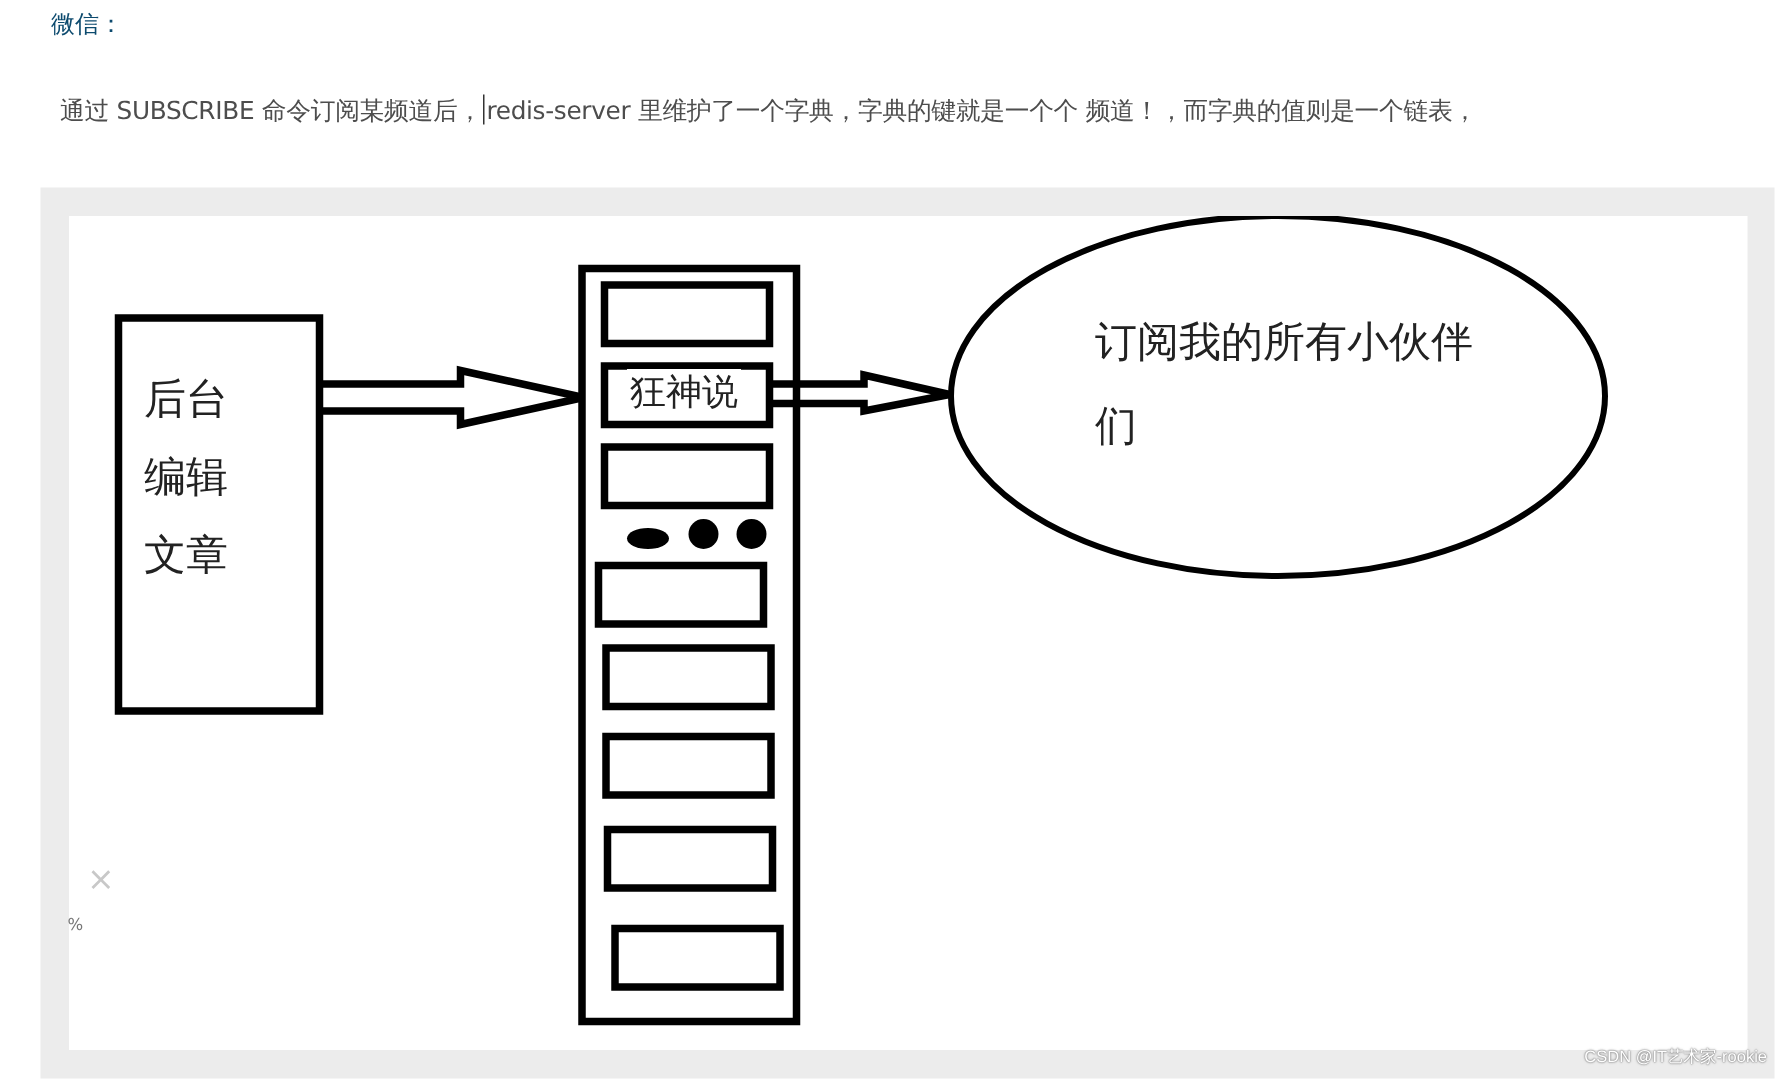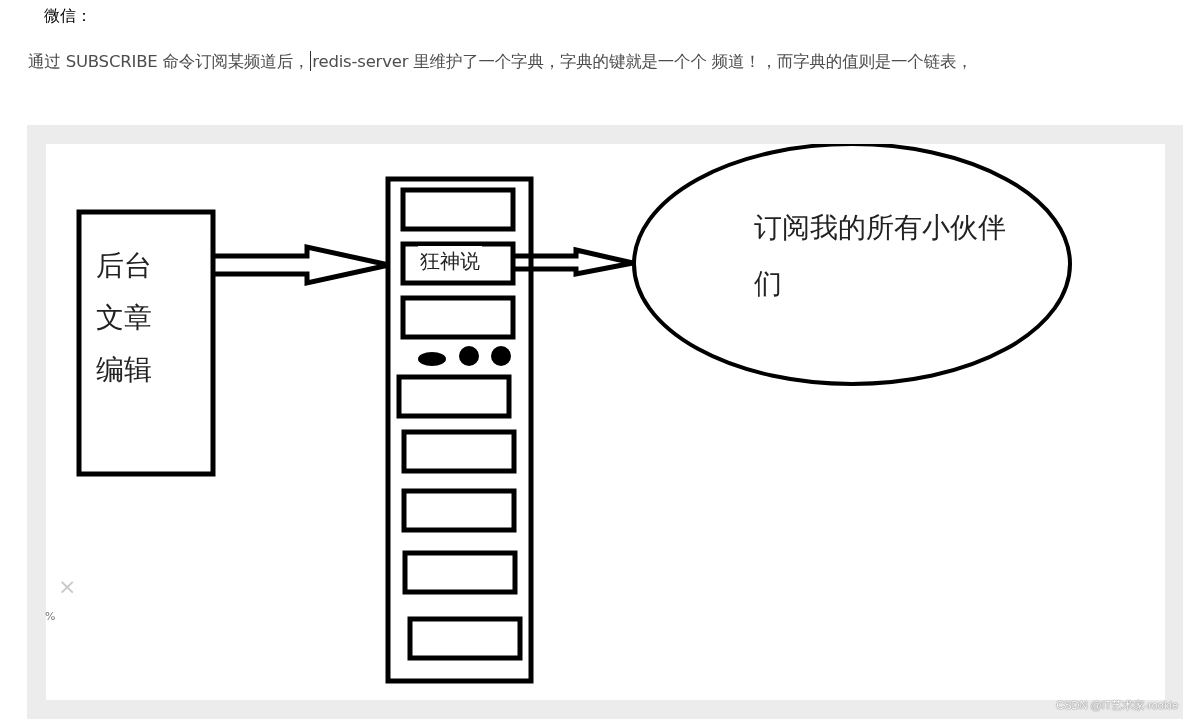--- a/index.html
+++ b/index.html
@@ -4,48 +4,48 @@
   <style>
     html, body { margin: 0; padding: 0; }
     body {
       width: 1192px; height: 724px; overflow: hidden;
       background: #ffffff;
       font-family: "DejaVu Sans", "Liberation Sans", sans-serif;
       color: #4d4d4d;
       position: relative;
     }
     .label-line {
-      position: absolute; left: 44px; top: 4px;
-      font-size: 16px; color: #000000; line-height: 24px;
+      position: absolute; left: 34px; top: 4px;
+      font-size: 16px; color: #0c4a6e; line-height: 24px;
     }
     .para {
       position: absolute; left: 28px; top: 48px; width: 1150px;
       font-size: 16.5px; color: #4d4d4d; line-height: 28px;
       letter-spacing: -0.2px;
     }
-    .para p { margin: 0; white-space: nowrap; }
+    .para p { margin: 12px; white-space: nowrap; }
     .caret { display: inline-block; width: 1px; height: 20px; background: #333; vertical-align: -4px; margin: 0 1px; }
     .figure-frame {
       position: absolute; left: 27px; top: 125px; width: 1156px; height: 594px;
       background: #ececec;
     }
     .figure-canvas {
       position: absolute; left: 19px; top: 19px; width: 1119px; height: 556px;
       background: #ffffff;
     }
     .figure-canvas svg { position: absolute; left: 0; top: 0; }
     .diag-text {
       position: absolute; font-size: 28px; color: #222;
       font-family: "DejaVu Sans", "Liberation Sans", sans-serif;
       line-height: 52px;
     }
     .left-text { left: 50px; top: 96px; width: 80px; }
     .left-text div { height: 52px; }
-    .channel-text { left: 372px; top: 102px; font-size: 20px; line-height: 30px; background: #fff; padding: 0 2px; }
-    .ellipse-text { left: 684px; top: 56px; width: 300px; line-height: 56px; margin-left: 24px; }
+    .channel-text { left: 372px; top: 102px; font-size: 24px; line-height: 30px; background: #fff; padding: 0 2px; }
+    .ellipse-text { left: 684px; top: 56px; width: 300px; line-height: 56px; }
     .close-x {
       position: absolute; left: 58px; top: 576px; font-size: 22px; color: #c8c8c8; line-height: 22px;
     }
     .pct {
       position: absolute; left: 45px; top: 611px; font-size: 11px; color: #777; line-height: 12px;
     }
     .watermark {
       position: absolute; right: 14px; top: 694px;
       font-size: 11px; color: #ffffff; line-height: 22px;
       text-shadow: 0 0 1px #888, 0 0 1px #888, 0 0 2px #aaa;
@@ -91,22 +91,22 @@
 
       <g fill="none" stroke="#000" stroke-width="5" stroke-linejoin="miter">
         <path d="M467 112 L530 112 L530 106 L587 119 L530 130 L530 125 L467 125"></path>
       </g>
 
       <ellipse cx="806" cy="120" rx="218" ry="120" fill="none" stroke="#000" stroke-width="4"></ellipse>
     </svg>
 
     <div class="diag-text left-text">
       <div>后台</div>
+      <div>编辑</div>
       <div>文章</div>
-      <div>编辑</div>
     </div>
 
     <div class="diag-text channel-text">狂神说</div>
 
     <div class="diag-text ellipse-text">
       <div>订阅我的所有小伙伴</div>
       <div>们</div>
     </div>
   </div>
 </div>

